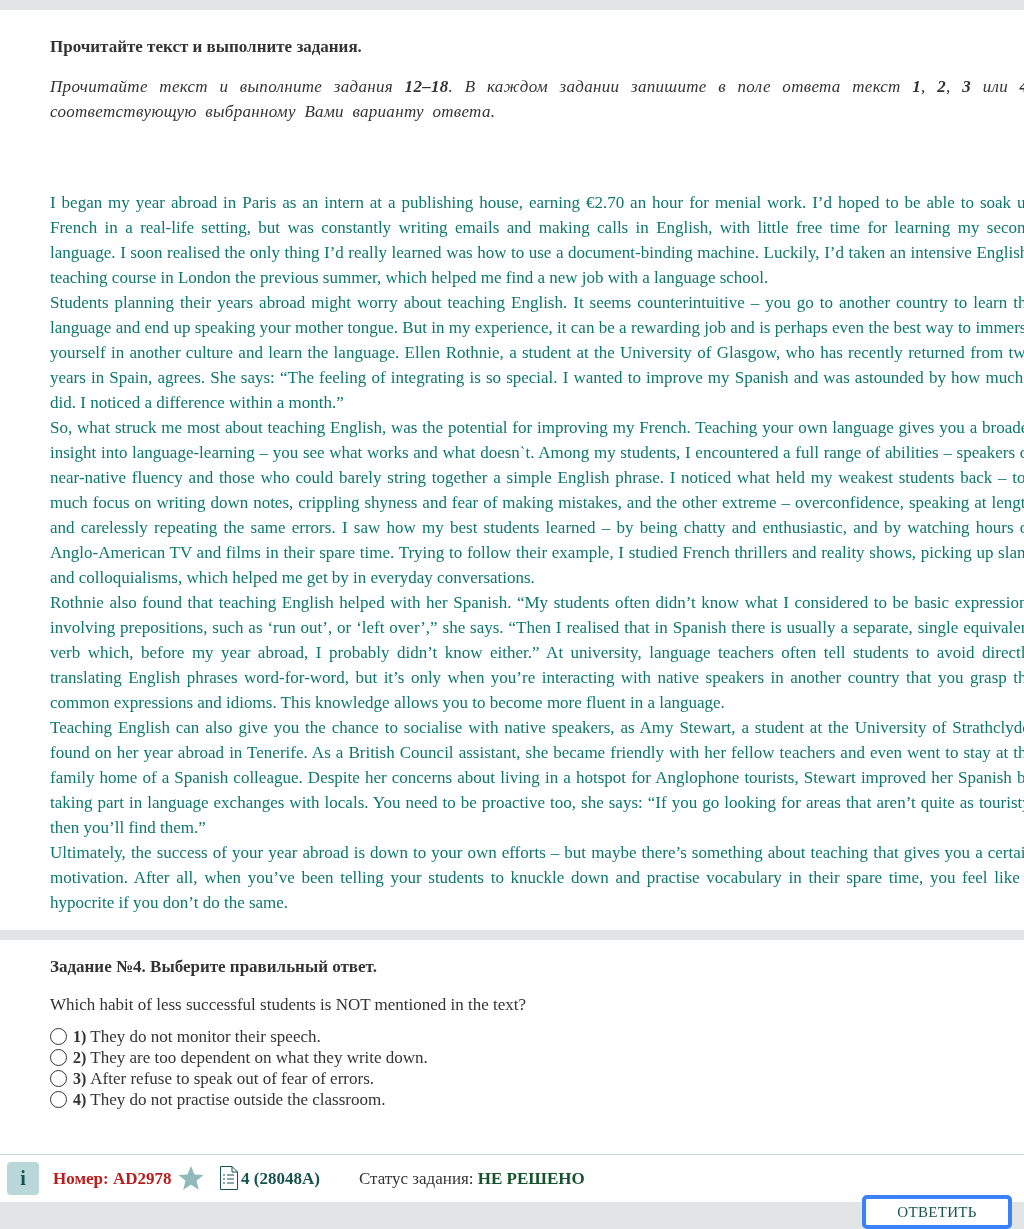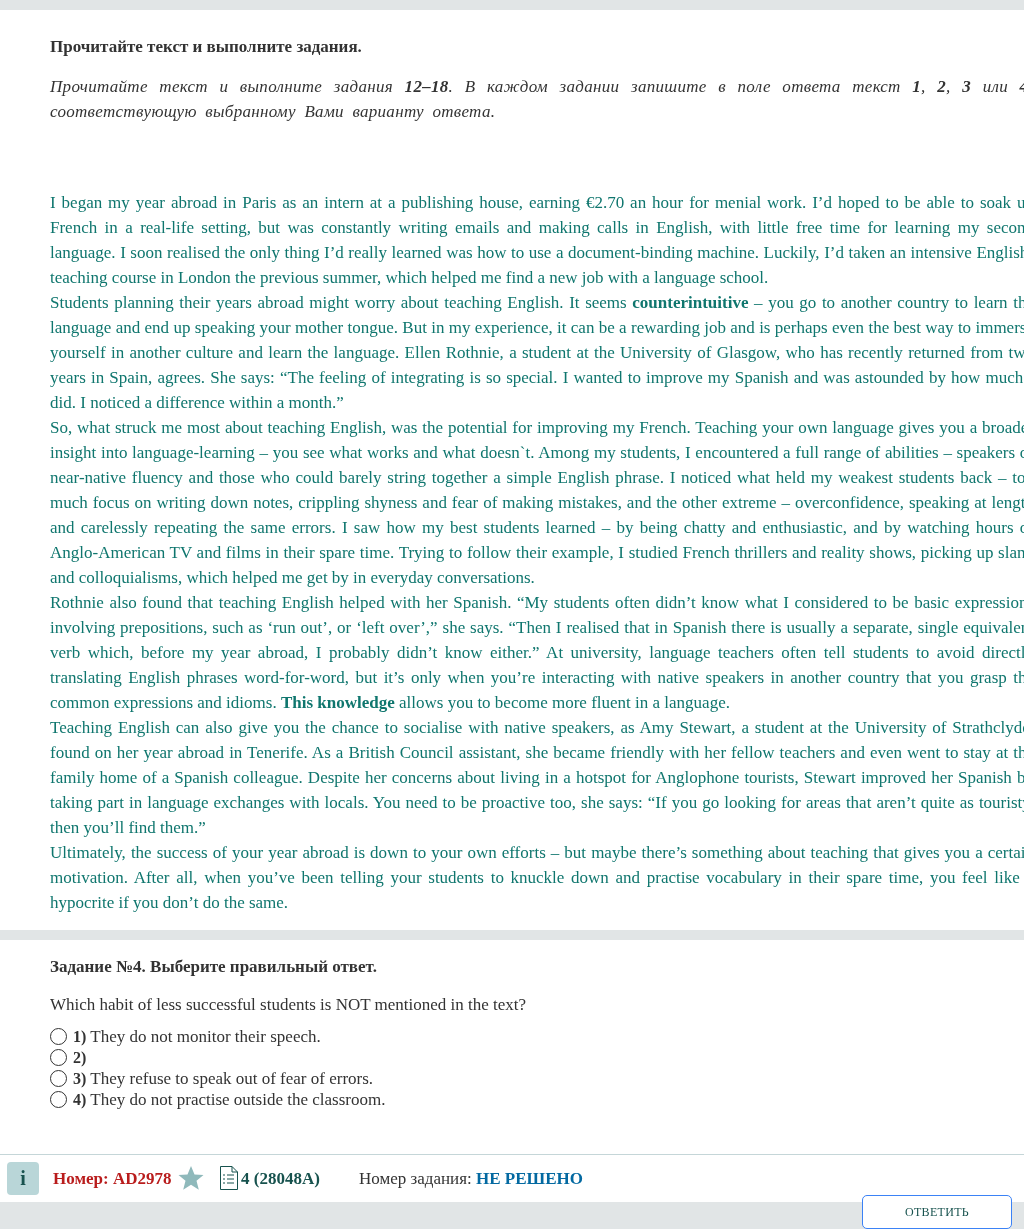--- a/index.html
+++ b/index.html
@@ -9,37 +9,37 @@
     .card { position: absolute; left: 16px; width: 882px; background: #fff; margin-left: 14px; }
     .card1 { top: 10px; height: 920px; }
     .sep { position: absolute; left: 0; top: 930px; width: 1024px; height: 10px; background: #e1e5e6; }
     .card2 { top: 940px; height: 260px; }
     .title1 { position: absolute; left: 20px; top: 27px; font-size: 17px; font-weight: bold; color: #333; }
     .instr { position: absolute; left: 20px; top: 64px; width: 983px; font-size: 17px; font-style: italic; line-height: 25px; text-align: justify; color: #333; letter-spacing: 0.3px; word-spacing: 4px; }
     .instr b { font-weight: bold; }
     .ptitle { position: absolute; left: 20px; top: 132px; font-size: 17px; font-weight: bold; color: #333; }
     .passage { position: absolute; left: 20px; top: 180px; width: 984px; font-size: 17px; line-height: 25px; text-align: justify; color: #0f766e; }
     .passage p { margin: 0; }
-    .passage b { font-weight: bold; }
+    .passage b { font-weight: normal; }
     .qhead { position: absolute; left: 20px; top: 17px; font-size: 17px; font-weight: bold; color: #333; }
     .qtext { position: absolute; left: 20px; top: 55px; font-size: 17px; color: #333; }
     .options { position: absolute; left: 20px; top: 86px; }
     .opt { display: flex; align-items: center; height: 21px; font-size: 17px; color: #333; cursor: pointer; }
     .radio { width: 17px; height: 17px; border: 1px solid #333; border-radius: 50%; margin-right: 6px; background: #fff; flex: none; }
     .opt .num { font-weight: bold; margin-right: 4px; font-size: 16px; }
     .footer-line { position: absolute; left: 0; top: 1154px; width: 1024px; height: 1px; background: #c5d6d8; }
     .info-btn { position: absolute; left: 7px; top: 1162px; width: 32px; height: 33px; background: #b9d6d8; border-radius: 4px; color: #17524e; font-weight: bold; font-size: 20px; display: flex; align-items: center; justify-content: center; font-family: "Liberation Serif", serif; }
     .num-label { position: absolute; left: 53px; top: 1169px; font-size: 17px; font-weight: bold; color: #b91c1c; }
     .star { position: absolute; left: 177px; top: 1165px; width: 28px; height: 26px; }
     .doc-icon { position: absolute; left: 219px; top: 1165px; width: 20px; height: 26px; }
     .doc-label { position: absolute; left: 241px; top: 1169px; font-size: 17px; font-weight: bold; color: #17524e; }
     .status { position: absolute; left: 359px; top: 1169px; font-size: 17px; color: #333; }
-    .status b { font-weight: bold; color: #0369a1; }
+    .status b { font-weight: bold; color: #14532d; }
     .bottombar { position: absolute; left: 0; top: 1202px; width: 1024px; height: 27px; background: #e1e5e6; }
-    .answer-btn { position: absolute; left: 862px; top: 1195px; width: 150px; height: 34px; border: 1px solid #3b82f6; border-radius: 5px; background: #fff; color: #17524e; font-size: 12px; display: flex; align-items: center; justify-content: center; font-family: "Liberation Serif", serif; letter-spacing: 0.3px; }
+    .answer-btn { position: absolute; left: 862px; top: 1195px; width: 150px; height: 34px; border: 4px solid #3b82f6; border-radius: 5px; background: #fff; color: #17524e; font-size: 15px; display: flex; align-items: center; justify-content: center; font-family: "Liberation Serif", serif; letter-spacing: 0.3px; }
   </style>
 </head>
 <body>
 
 <div class="topbar"></div>
 
 <div class="card card1">
   <div class="title1">Прочитайте текст и выполните задания.</div>
   <div class="instr"><span>Прочитайте текст и выполните задания </span><b>12–18</b><span>. В каждом задании запишите в поле ответа текст </span><b>1</b><span>, </span><b>2</b><span>, </span><b>3</b><span>  или </span><b>4</b><span>, соответствующую выбранному Вами варианту ответа.</span></div>
   <div class="passage">
@@ -59,25 +59,26 @@
   <div class="qtext">Which habit of less successful students is NOT mentioned in the text?</div>
   <div class="options">
     <label class="opt">
         <span class="radio"></span>
         <span class="num">1)</span>
         <span>They do not monitor their speech.</span>
       </label>
     <label class="opt">
         <span class="radio"></span>
         <span class="num">2)</span>
+        <span>They are too dependent on what they write down.</span>
       </label>
     <label class="opt">
         <span class="radio"></span>
         <span class="num">3)</span>
-        <span>They refuse to speak out of fear of errors.</span>
+        <span>After refuse to speak out of fear of errors.</span>
       </label>
     <label class="opt">
         <span class="radio"></span>
         <span class="num">4)</span>
         <span>They do not practise outside the classroom.</span>
       </label>
   </div>
 </div>
 
 <div class="footer-line"></div>
@@ -92,16 +93,16 @@
   <path d="M1.5 1.5 H13 L18.5 7 V24.5 H1.5 Z" fill="#fff" stroke="#17524e" stroke-width="1"></path>
   <path d="M13 1.5 V7 H18.5" fill="none" stroke="#17524e" stroke-width="1"></path>
   <line x1="4" y1="10" x2="6" y2="10" stroke="#17524e" stroke-width="1"></line>
   <line x1="8" y1="10" x2="15" y2="10" stroke="#17524e" stroke-width="1"></line>
   <line x1="4" y1="14" x2="6" y2="14" stroke="#17524e" stroke-width="1"></line>
   <line x1="8" y1="14" x2="15" y2="14" stroke="#17524e" stroke-width="1"></line>
   <line x1="4" y1="18" x2="6" y2="18" stroke="#17524e" stroke-width="1"></line>
   <line x1="8" y1="18" x2="15" y2="18" stroke="#17524e" stroke-width="1"></line>
 </svg>
 <div class="doc-label">4 (28048A)</div>
-<div class="status"><span>Номер задания: </span><b>НЕ РЕШЕНО</b></div>
+<div class="status"><span>Статус задания: </span><b>НЕ РЕШЕНО</b></div>
 
 <div class="bottombar"></div>
 <button class="answer-btn">ОТВЕТИТЬ</button>
 
 </body></html>

